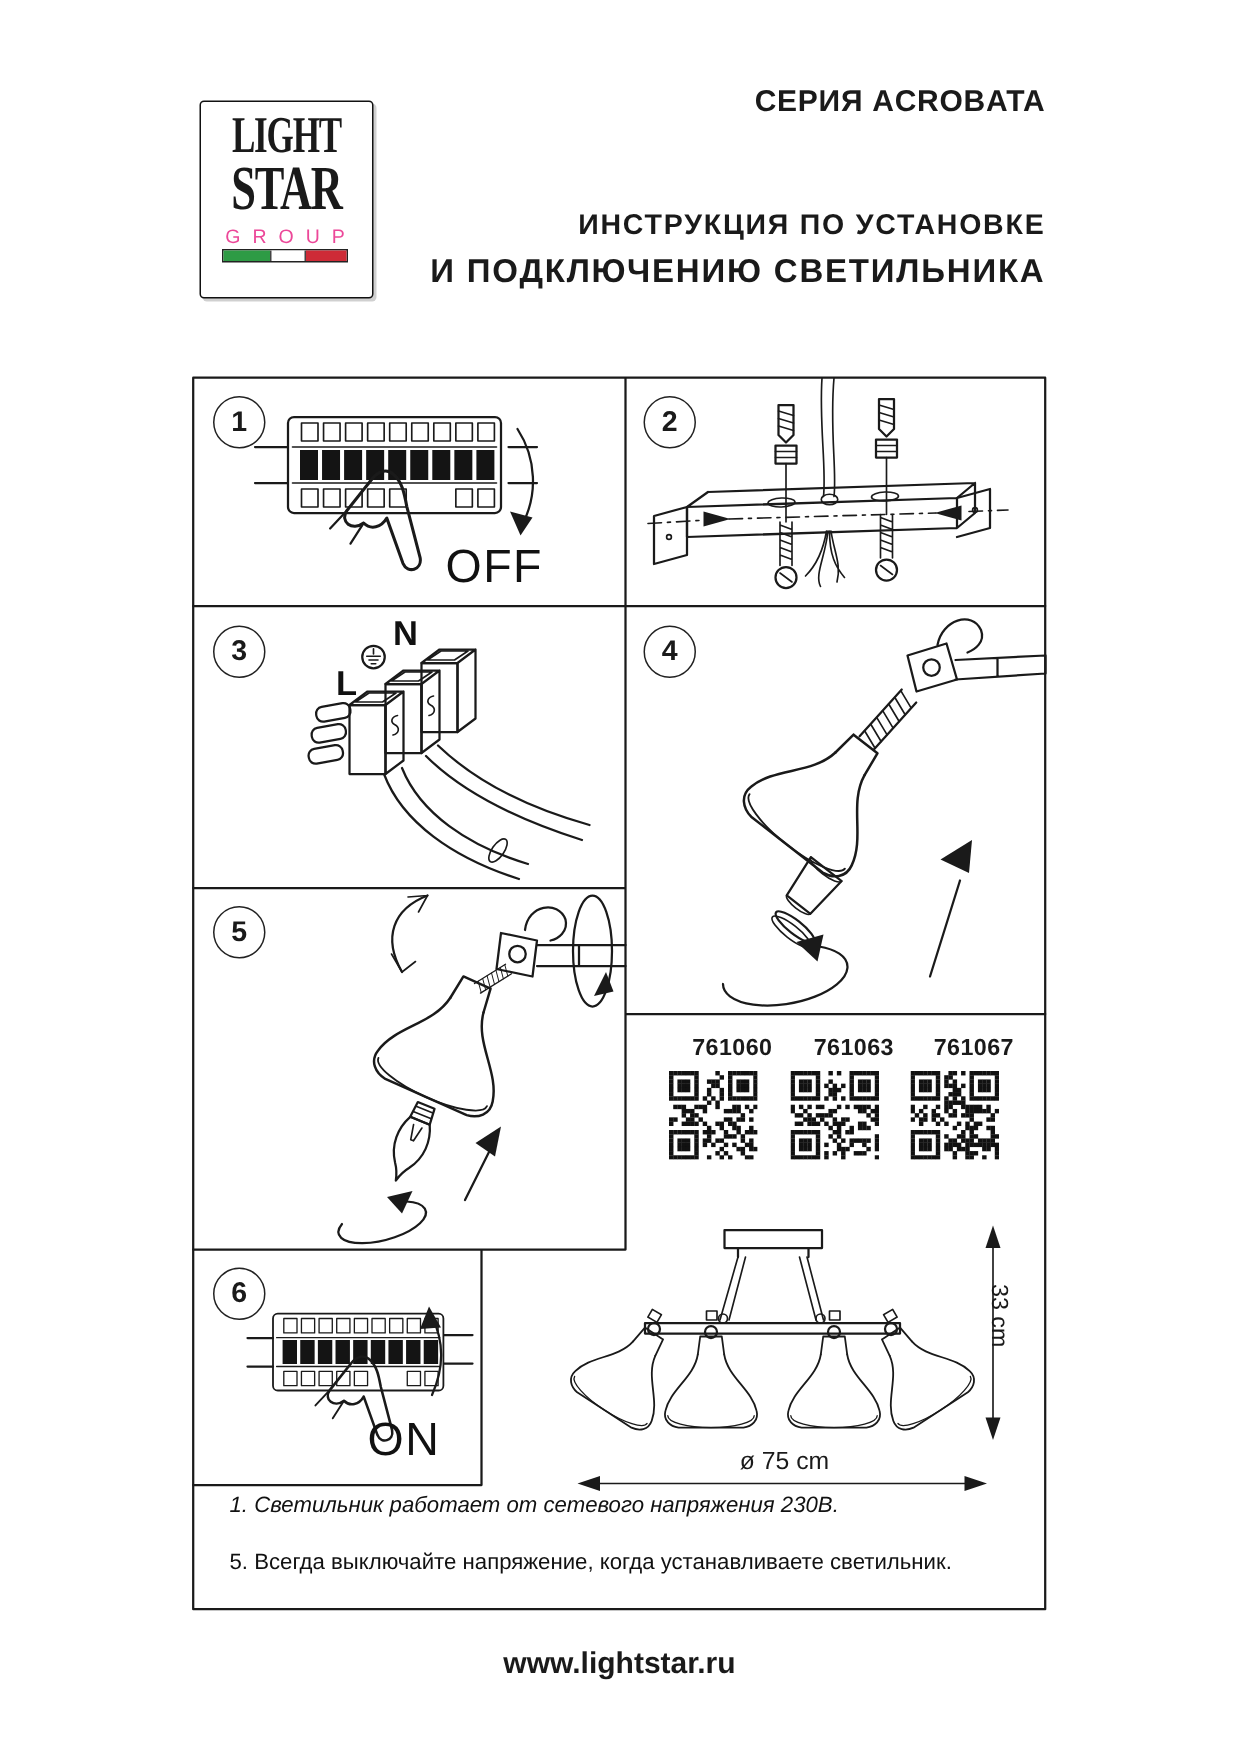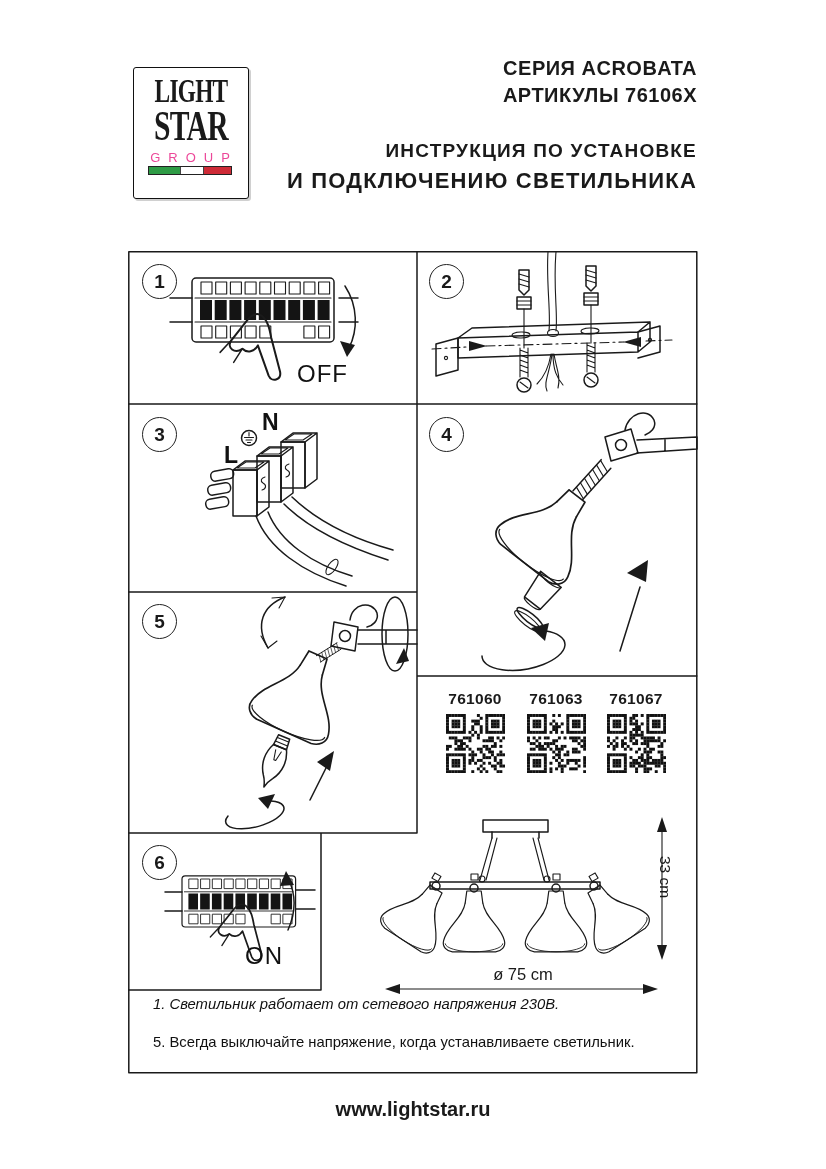--- a/index.html
+++ b/index.html
@@ -31,25 +31,25 @@
   .hdr{position:absolute;right:129px;text-align:right;font-weight:bold;white-space:nowrap;}
   .hdr-series{top:57px;font-size:20px;letter-spacing:.5px;}
   .hdr-articles{top:84px;font-size:20px;letter-spacing:.5px;}
   .hdr-instr1{top:140px;font-size:19px;letter-spacing:1.2px;}
   .hdr-instr2{top:168px;font-size:22px;letter-spacing:1.2px;margin-left:24px;}
 
   
   .badge{position:absolute;width:33px;height:33px;border:1.7px solid #222;border-radius:50%;
          display:flex;align-items:center;justify-content:center;font-weight:bold;font-size:19px;background:#fff;}
 
-  .caption{position:absolute;font-size:24px;letter-spacing:1px;color:#111;}
+  .caption{position:absolute;font-size:31px;letter-spacing:1px;color:#111;}
   .wlabel{position:absolute;font-weight:bold;font-size:23px;color:#111;}
 
   
-  .qr{position:absolute;top:690px;width:80px;text-align:center;}
+  .qr{position:absolute;top:690px;width:80px;text-align:right;}
   .qr-label{font-weight:bold;font-size:15.5px;letter-spacing:.3px;margin-bottom:6px;}
   .qr-img{width:59px;height:59px;margin:0 auto;}
 
   .dim-h{position:absolute;left:468px;top:965px;width:110px;text-align:center;font-size:16.5px;}
   .dim-v{position:absolute;left:674px;top:856px;width:64px;font-size:15.5px;
          transform:rotate(90deg);transform-origin:0 0;}
 
   .note{position:absolute;left:153px;font-size:14.8px;color:#111;white-space:nowrap;}
   .note1{top:996px;font-style:italic;}
   .note2{top:1034px;}
@@ -66,21 +66,20 @@
     <div class="logo-star">STAR</div>
     <div class="logo-group">GROUP</div>
     <div class="flag">
       <span class="fg" style="background: rgb(46, 155, 69);"></span>
       <span class="fw" style="background: rgb(255, 255, 255);"></span>
       <span class="fr" style="background: rgb(206, 43, 55);"></span>
     </div>
   </div>
 
   <div class="hdr hdr-series">СЕРИЯ ACROBATA</div>
-  <div class="hdr hdr-articles">АРТИКУЛЫ 76106X</div>
   <div class="hdr hdr-instr1">ИНСТРУКЦИЯ ПО УСТАНОВКЕ</div>
   <div class="hdr hdr-instr2">И ПОДКЛЮЧЕНИЮ СВЕТИЛЬНИКА</div>
 
   <svg class="art" width="826" height="1169" viewBox="0 0 826 1169">
     <defs>
       <g id="breaker">
         <rect class="ln" x="-5" y="-4" width="142" height="64" rx="4"></rect>
         <path class="lnt" d="M4,0h11v12h-11z m14.7,0h11v12h-11z m14.7,0h11v12h-11z m14.7,0h11v12h-11z m14.7,0h11v12h-11z m14.7,0h11v12h-11z m14.7,0h11v12h-11z m14.7,0h11v12h-11z m14.7,0h11v12h-11z"></path>
         <path class="lnt" d="M-2,16 H134 M-2,40 H134"></path>
         <path class="blk" d="M3,18h12v20h-12z m14.7,0h12v20h-12z m14.7,0h12v20h-12z m14.7,0h12v20h-12z m14.7,0h12v20h-12z m14.7,0h12v20h-12z m14.7,0h12v20h-12z m14.7,0h12v20h-12z m14.7,0h12v20h-12z"></path>

